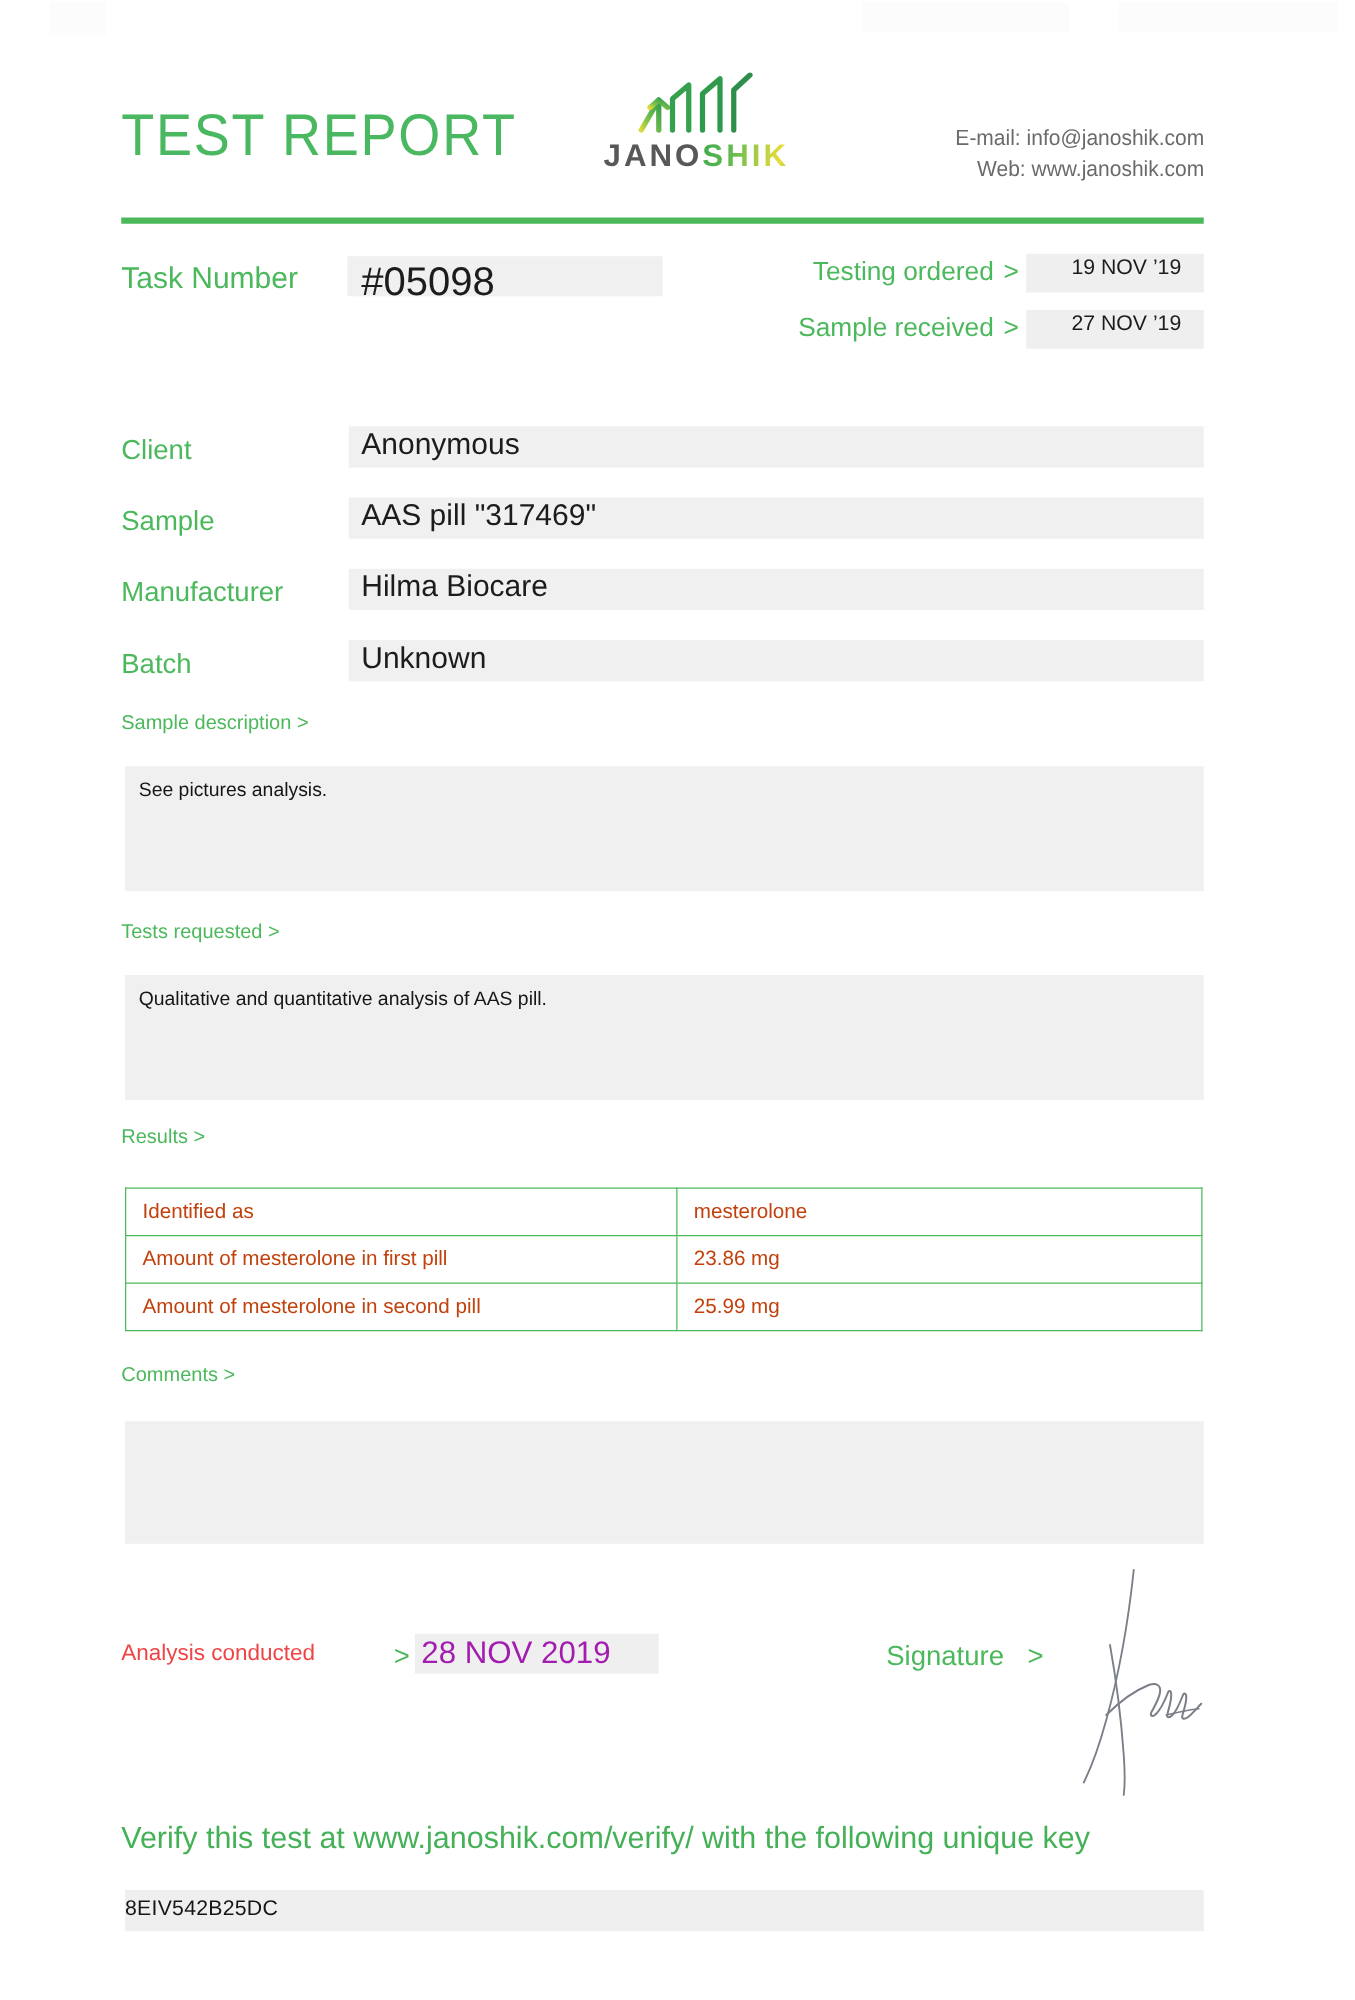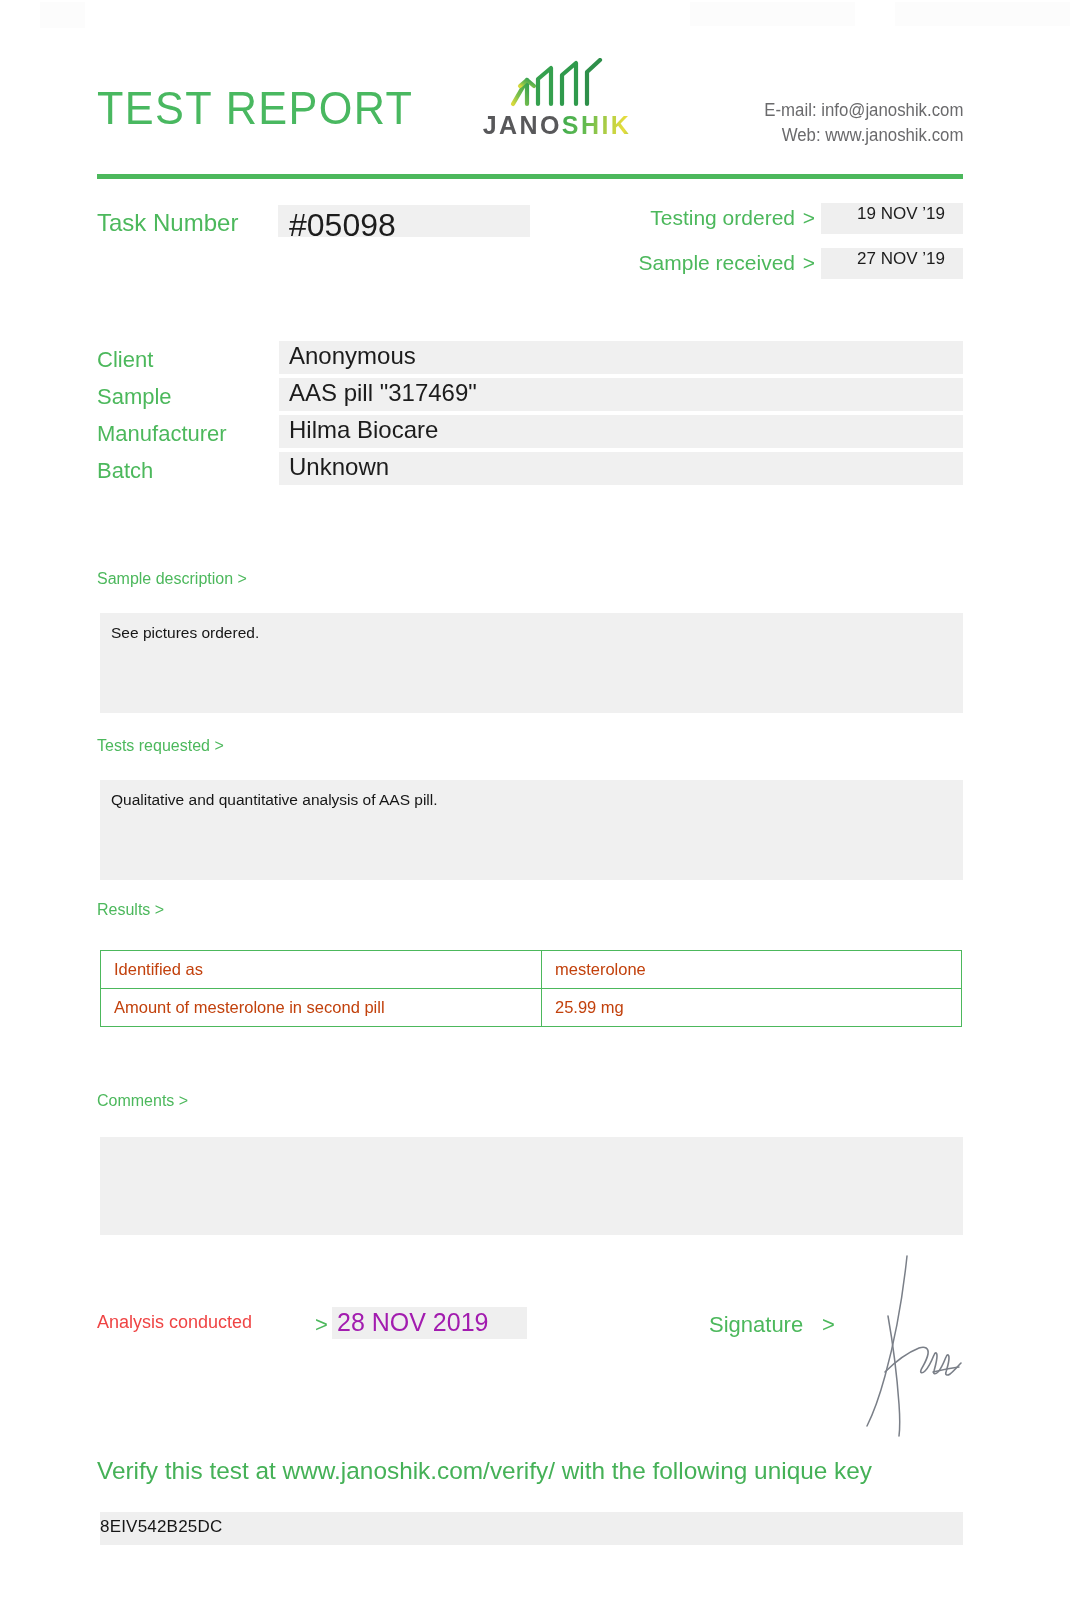--- a/index.html
+++ b/index.html
@@ -127,21 +127,21 @@
     width: 142px; height: 31px;
     background: #efefef;
   }
   .date-val {
     position: absolute; right: 18px; top: 1px;
     font-size: 17px; color: #1c1c1c; white-space: nowrap;
   }
 
   
   .fields { position: absolute; left: 0; top: 341px; width: 866px; }
-  .field-row { position: relative; height: 37px; }
+  .field-row { position: relative; height: 57px; }
   .field-label {
     position: absolute; left: 0; top: 6px;
     font-size: 22px; color: #4cb85c; white-space: nowrap;
   }
   .field-box {
     position: absolute; left: 182px; top: 0;
     width: 684px; height: 33px;
     background: #f0f0f0;
   }
   .field-value {
@@ -351,35 +351,39 @@
       </div>
       <div class="field-row">
         <span class="field-label">Batch</span>
         <span class="field-box"></span>
         <span class="field-value">Unknown</span>
       </div>
     </div>
 
     <div class="section-head" id="desc-head">Sample description &gt;</div>
     <div class="section-box" id="desc-box"></div>
-    <div class="section-text" id="desc-text">See pictures ordered.</div>
+    <div class="section-text" id="desc-text">See pictures analysis.</div>
 
     <div class="section-head" id="tests-head">Tests requested &gt;</div>
     <div class="section-box" id="tests-box"></div>
     <div class="section-text" id="tests-text">Qualitative and quantitative analysis of AAS pill.</div>
 
     <div class="section-head" id="results-head">Results &gt;</div>
 
   </div>
 
   <table class="results-table">
     <tbody>
       <tr>
         <td class="c1">Identified as</td>
         <td>mesterolone</td>
+      </tr>
+      <tr>
+        <td class="c1">Amount of mesterolone in first pill</td>
+        <td>23.86 mg</td>
       </tr>
       <tr>
         <td class="c1">Amount of mesterolone in second pill</td>
         <td>25.99 mg</td>
       </tr>
     </tbody>
   </table>
 
   <div class="inner">
 

